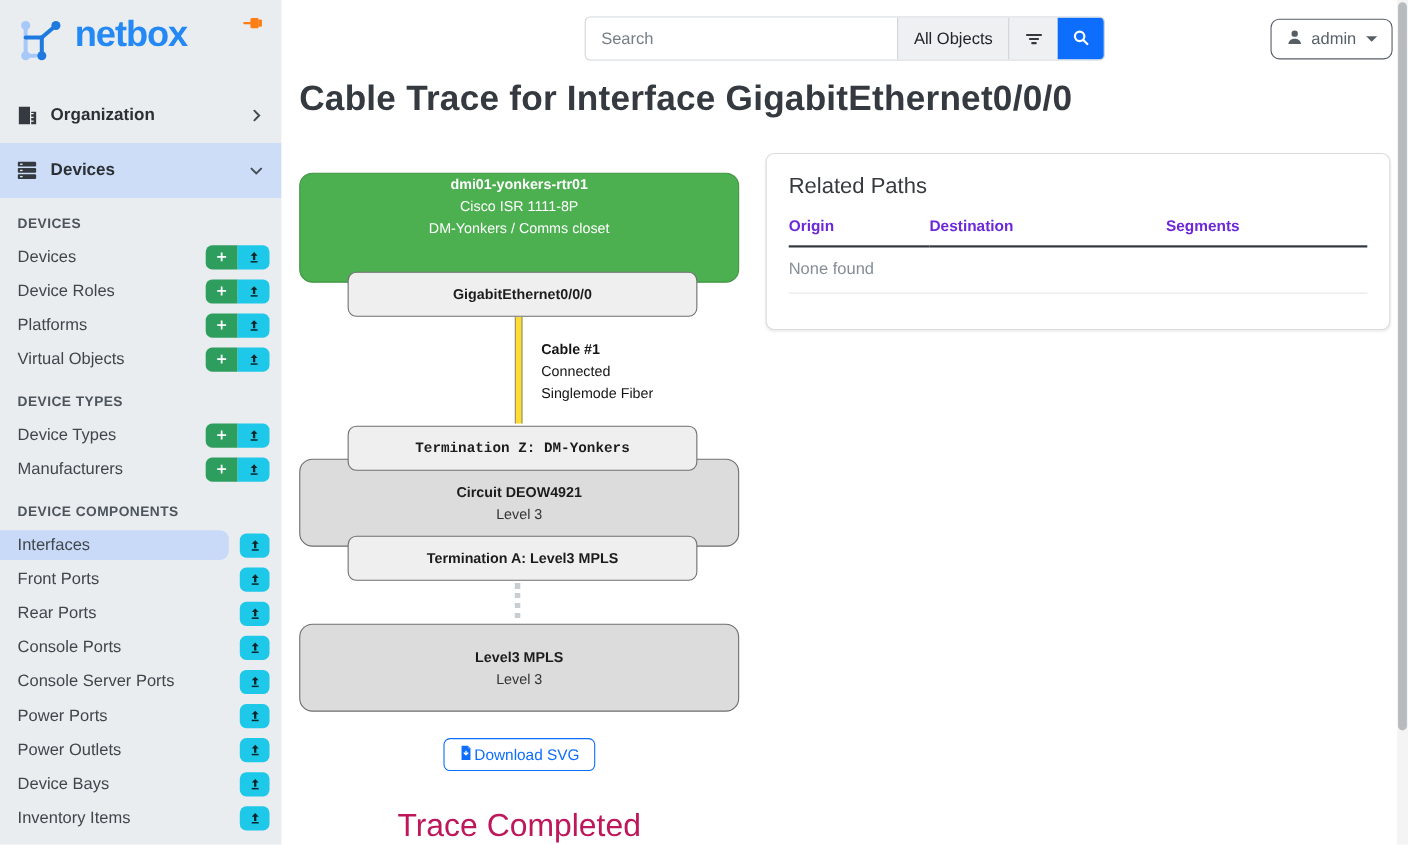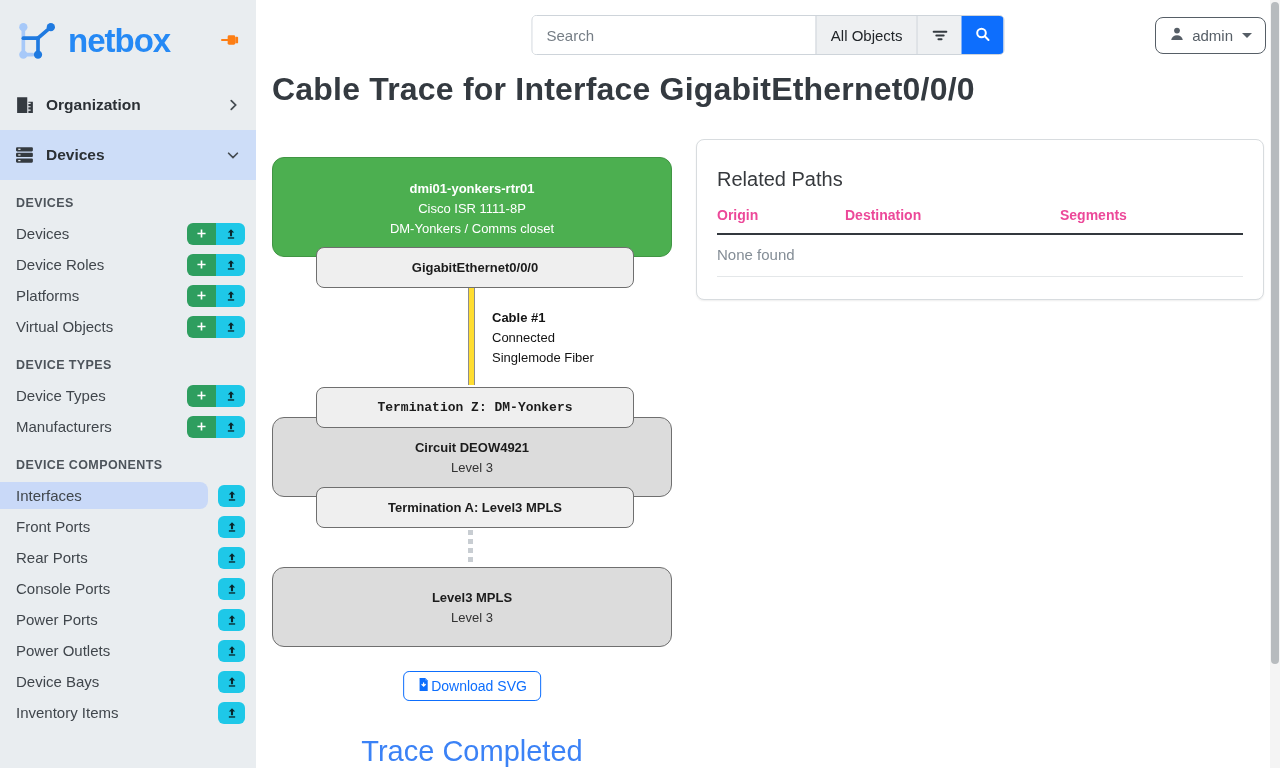--- a/index.html
+++ b/index.html
@@ -7,21 +7,21 @@
   body {
     font-family:"Liberation Sans", sans-serif;
     background:#ffffff; color:#343a40; position:relative;
   }
 
   
   .sidebar {
     position:absolute; left:0; top:0; width:256px; height:768px;
     background:#e9edf0; overflow:hidden;
   }
-  .logo-row { height:80px; display:flex; align-items:center; padding:14px 16px; }
+  .logo-row { height:80px; display:flex; padding:14px 16px; }
   .logo-glyph { width:44px; height:44px; display:inline-flex; }
   .logo-text {
     font-size:33px; font-weight:bold; color:#2589f5; letter-spacing:-1px;
     margin-left:8px; line-height:1; cursor:pointer;
   }
   .pin-btn { margin-left:auto; display:inline-flex; cursor:pointer; }
 
   .nav-row {
     height:50px; display:flex; align-items:center; padding:0 16px; cursor:pointer;
   }
@@ -91,21 +91,21 @@
   .page-title {
     position:absolute; left:16px; top:71px; font-size:32px; font-weight:700;
     color:#343a40; letter-spacing:.2px;
   }
 
   
   .trace-col { position:absolute; left:16px; top:157px; width:400px; height:630px; }
   .t-box { position:absolute; text-align:center; font-size:13px; }
   .device-box {
     left:0; top:0; width:400px; height:100px; background:#4caf50;
-    border:1px solid #419544; border-radius:12px; color:#fff; padding-top:21px; line-height:20px;
+    border:1px solid #419544; border-radius:12px; color:#fff; line-height:20px;
   }
   .device-box .t-name { font-weight:bold; }
   .small-box {
     width:318px; left:44px; height:41px; background:#efefef;
     border:1px solid #6f6f6f; border-radius:8px; font-weight:bold; color:#1c1c1c;
     display:flex; align-items:center; justify-content:center; z-index:3;
   }
   .iface-box { top:90px; }
   .termz-box { top:230px;font-family:Liberation Mono, monospace; }
   .terma-box { top:330px; }
@@ -133,33 +133,33 @@
 
   .download-btn {
     position:absolute; top:514px; left:50%; transform:translateX(-50%);
     display:flex; align-items:center; gap:1px; padding:0 13px; height:30px;
     background:#fff; border:1px solid #0d6efd; border-radius:6px;
     color:#0d6efd; font-size:14px; cursor:pointer; white-space:nowrap;
     font-family:"Liberation Sans", sans-serif;
   }
   .trace-status {
     position:absolute; top:578px; left:0; width:400px; text-align:center;
-    font-size:29px; color:#3b82f6;
+    font-size:29px; color:#be185d;
   }
 
   
   .related-card {
     position:absolute; left:440px; top:139px; width:568px; height:161px;
     background:#fff; border:1px solid #d8dcdf; border-radius:8px;
-    box-shadow:0 1px 2px rgba(0,0,0,.07); padding:28px 20px;
+    box-shadow:0 1px 2px rgba(0,0,0,.07); padding:18px 20px;
   }
   .related-title { font-size:20px; font-weight:400; color:#36393d; }
   .related-table { width:100%; border-collapse:collapse; margin-top:16px; }
   .related-table th {
-    text-align:left; font-size:14px; font-weight:bold; color:#ec4899;
+    text-align:left; font-size:14px; font-weight:bold; color:#6d28d9;
     padding:0 0 10px 0; border-bottom:2px solid #32383e;margin-top:28px;
   }
   .th-origin { width:128px; } .th-dest { width:215px; }
   .related-table td {
     font-size:15px; color:#848d96; padding:11px 0 13px 0; border-bottom:1px solid #e4e7e9;
   }
 
   
   .scrollbar-track {
     position:absolute; right:0; top:0; width:10px; height:768px; background:#f4f4f4;
@@ -406,20 +406,31 @@
             <span class="si-label">Console Ports</span>
           </span>
         <button class="sbtn import solo" style="margin-right:11px;">
             <svg viewBox="0 0 16 16" width="12" height="12">
               <path d="M8 1.5l4.2 4.4H9.4v5.2H6.6V5.9H3.8z" fill="#08262c"></path>
               <rect x="3.8" y="12.4" width="8.4" height="1.8" fill="#08262c"></rect>
             </svg>
           </button>
       </div>
 
+      <div class="side-item">
+        <span class="si-wrap">
+            <span class="si-label">Console Server Ports</span>
+          </span>
+        <button class="sbtn import solo" style="margin-right:11px;">
+            <svg viewBox="0 0 16 16" width="12" height="12">
+              <path d="M8 1.5l4.2 4.4H9.4v5.2H6.6V5.9H3.8z" fill="#08262c"></path>
+              <rect x="3.8" y="12.4" width="8.4" height="1.8" fill="#08262c"></rect>
+            </svg>
+          </button>
+      </div>
 
       <div class="side-item">
         <span class="si-wrap">
             <span class="si-label">Power Ports</span>
           </span>
         <button class="sbtn import solo" style="margin-right:11px;">
             <svg viewBox="0 0 16 16" width="12" height="12">
               <path d="M8 1.5l4.2 4.4H9.4v5.2H6.6V5.9H3.8z" fill="#08262c"></path>
               <rect x="3.8" y="12.4" width="8.4" height="1.8" fill="#08262c"></rect>
             </svg>

